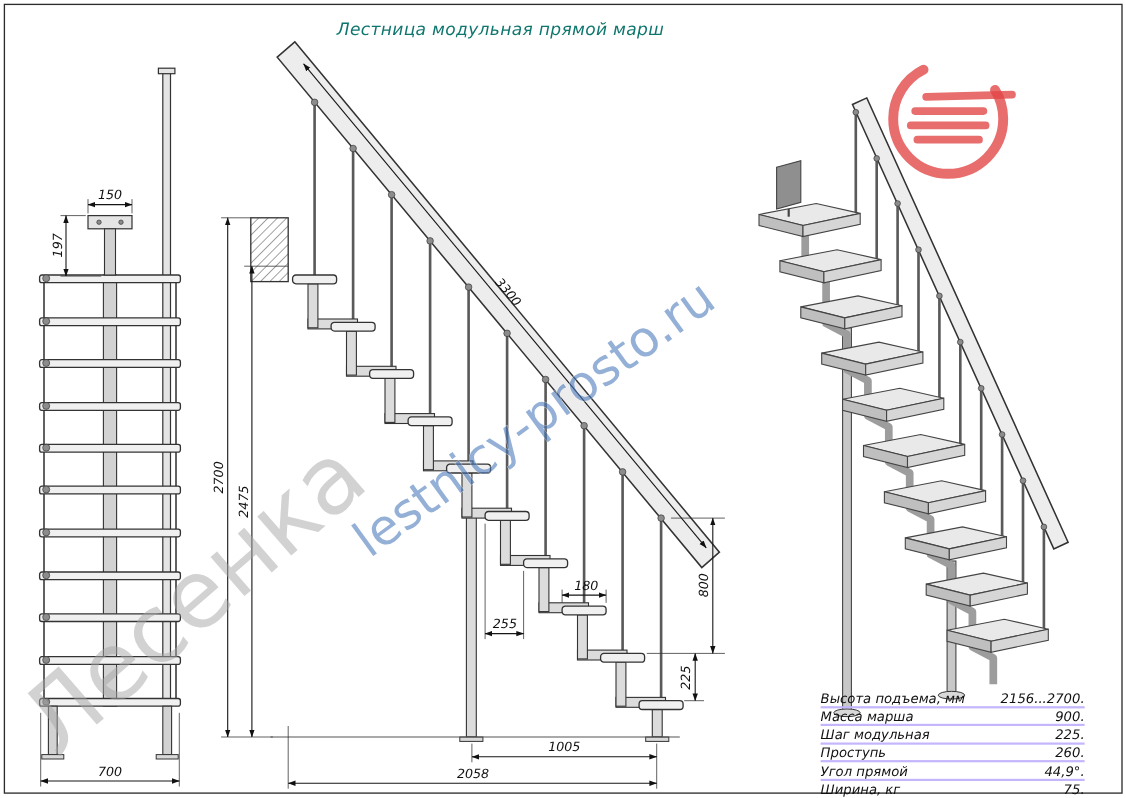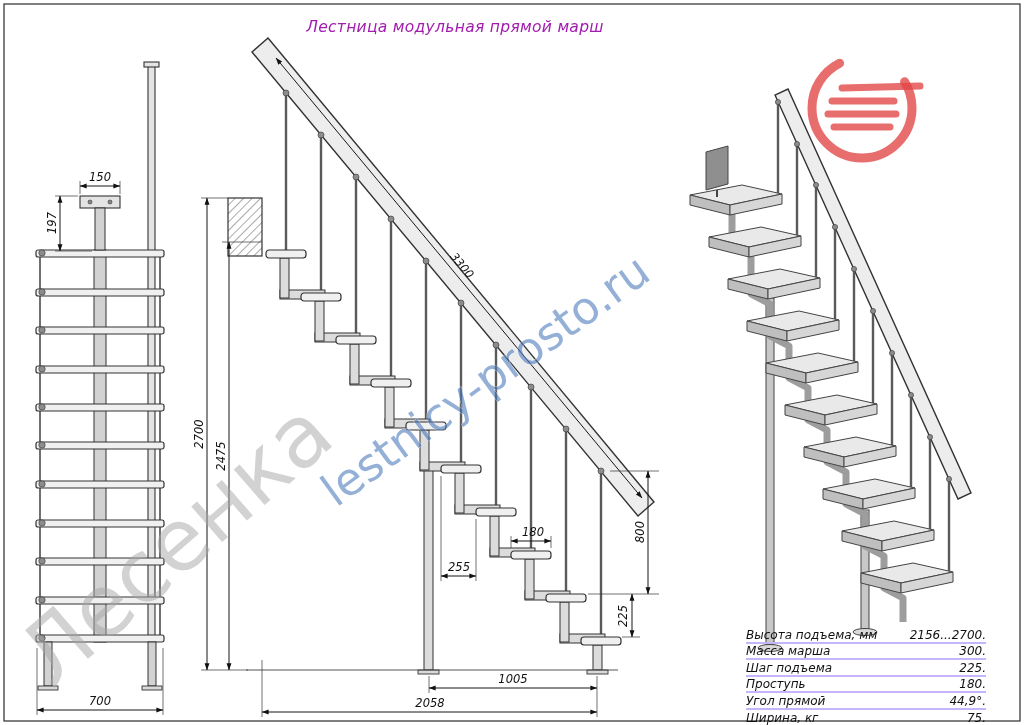--- a/index.html
+++ b/index.html
@@ -1,20 +1,20 @@
 <!DOCTYPE html>
 <html><head>
 <meta charset="utf-8">
 <style>
   html,body{margin:0;padding:0;background:#fff;}
   .sheet{position:relative;width:1024px;height:725px;background:#fff;overflow:hidden;
          font-family:"DejaVu Sans",sans-serif;}
   .sheet svg{position:absolute;left:0;top:0;}
   .page-title{position:absolute;left:255px;top:18px;width:400px;text-align:center;
-              font:italic 15.5px "DejaVu Sans",sans-serif;color:#a21caf;letter-spacing:.3px;}
+              font:italic 15.5px "DejaVu Sans",sans-serif;color:#0f766e;letter-spacing:.3px;}
   .spec-table{position:absolute;left:746px;top:627px;width:240px;}
   .spec-row{display:flex;justify-content:space-between;align-items:flex-end;height:14.6px;
             border-bottom:2px solid #c4b5fd;font:italic 12px "DejaVu Sans",sans-serif;color:#111;}
   .spec-label,.spec-value{white-space:nowrap;}
   
   .frame{fill:none;stroke:#2b2b2b;stroke-width:1.2}
   .steel{fill:#e4e4e4;stroke:#333;stroke-width:1.1}
   .steel2{fill:#d2d2d2;stroke:#333;stroke-width:1}
   .tread{fill:#f0f0f0;stroke:#333;stroke-width:1.2}
   .mod{fill:#dcdcdc;stroke:#333;stroke-width:1}
@@ -301,29 +301,29 @@
 
 <div class="page-title">Лестница модульная прямой марш</div>
 
 <div class="spec-table">
   <div class="spec-row">
     <span class="spec-label">Высота подъема, мм</span>
     <span class="spec-value">2156...2700.</span>
   </div>
   <div class="spec-row">
     <span class="spec-label">Масса марша</span>
-    <span class="spec-value">300.</span>
-  </div>
-  <div class="spec-row">
-    <span class="spec-label">Шаг подъема</span>
+    <span class="spec-value">900.</span>
+  </div>
+  <div class="spec-row">
+    <span class="spec-label">Шаг модульная</span>
     <span class="spec-value">225.</span>
   </div>
   <div class="spec-row">
     <span class="spec-label">Проступь</span>
-    <span class="spec-value">180.</span>
+    <span class="spec-value">260.</span>
   </div>
   <div class="spec-row">
     <span class="spec-label">Угол прямой</span>
     <span class="spec-value">44,9°.</span>
   </div>
   <div class="spec-row">
     <span class="spec-label">Ширина, кг</span>
     <span class="spec-value">75.</span>
   </div>
 </div>

